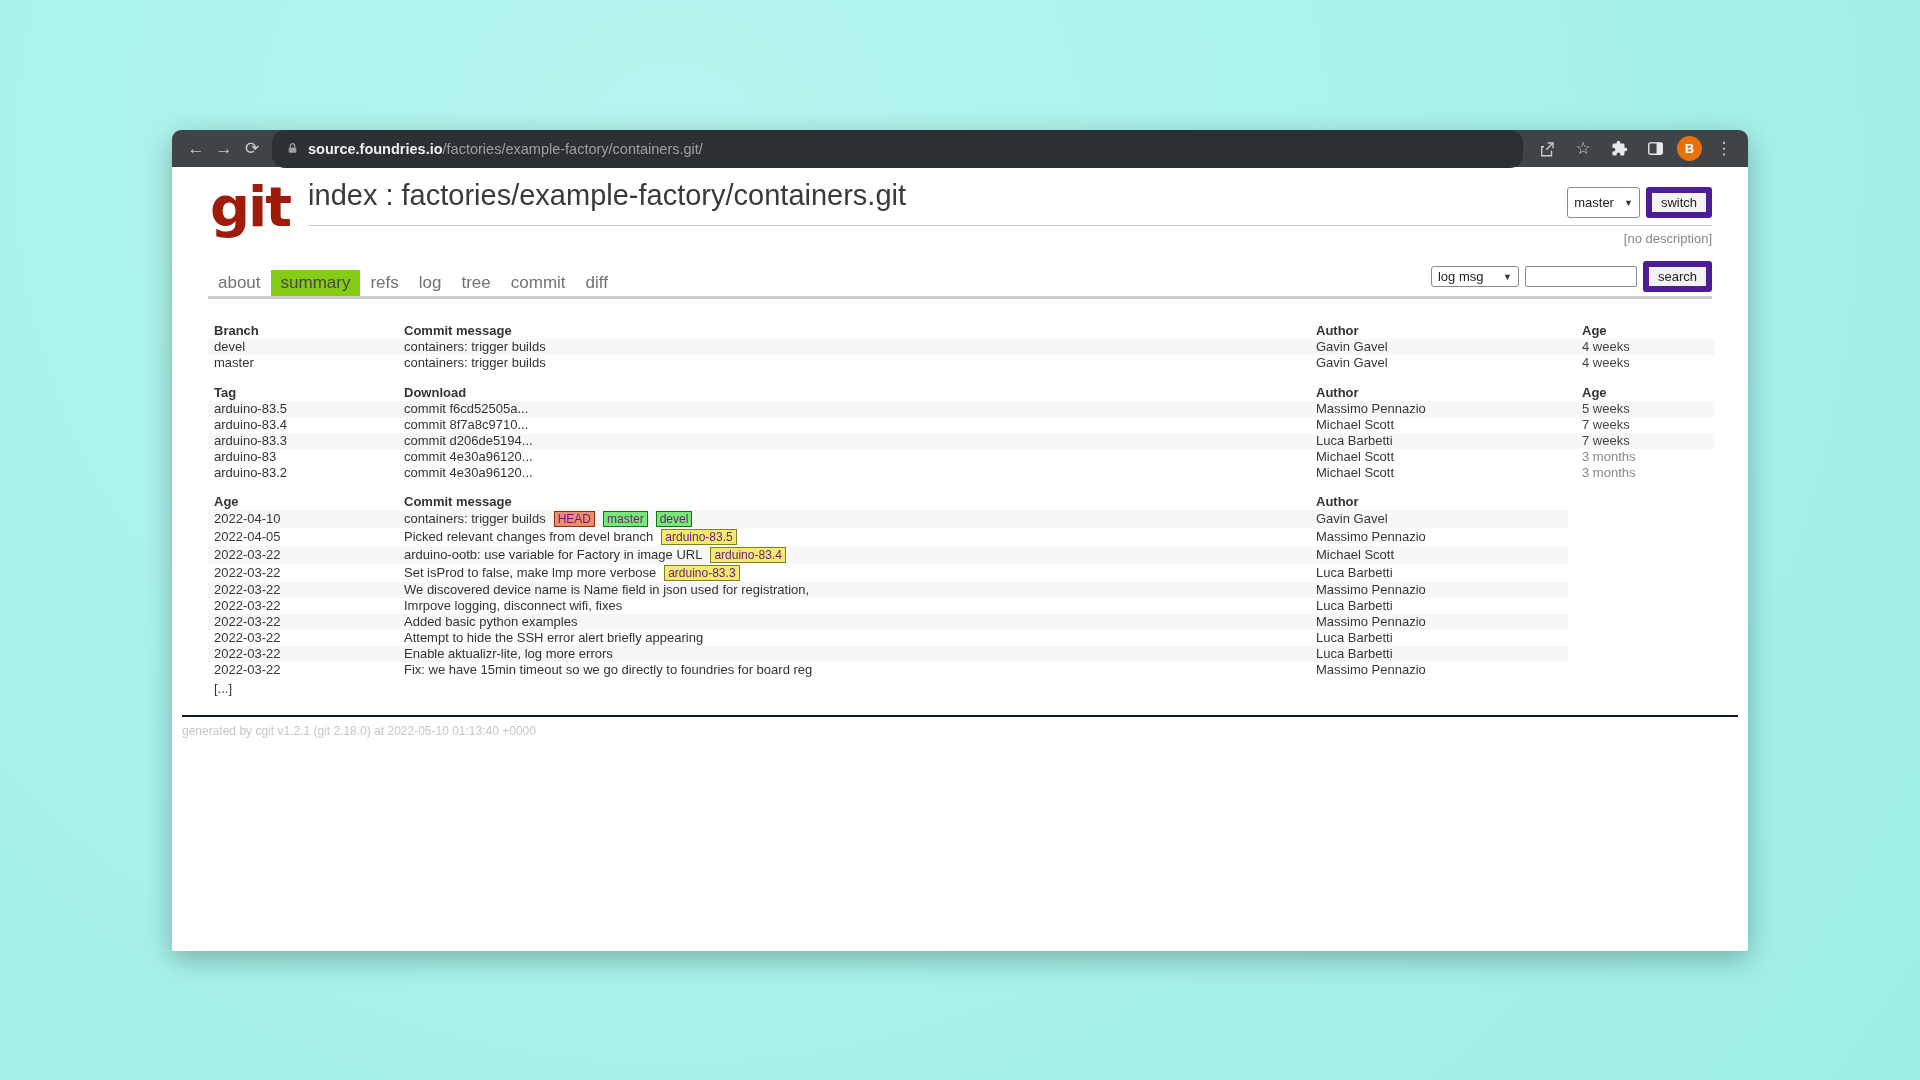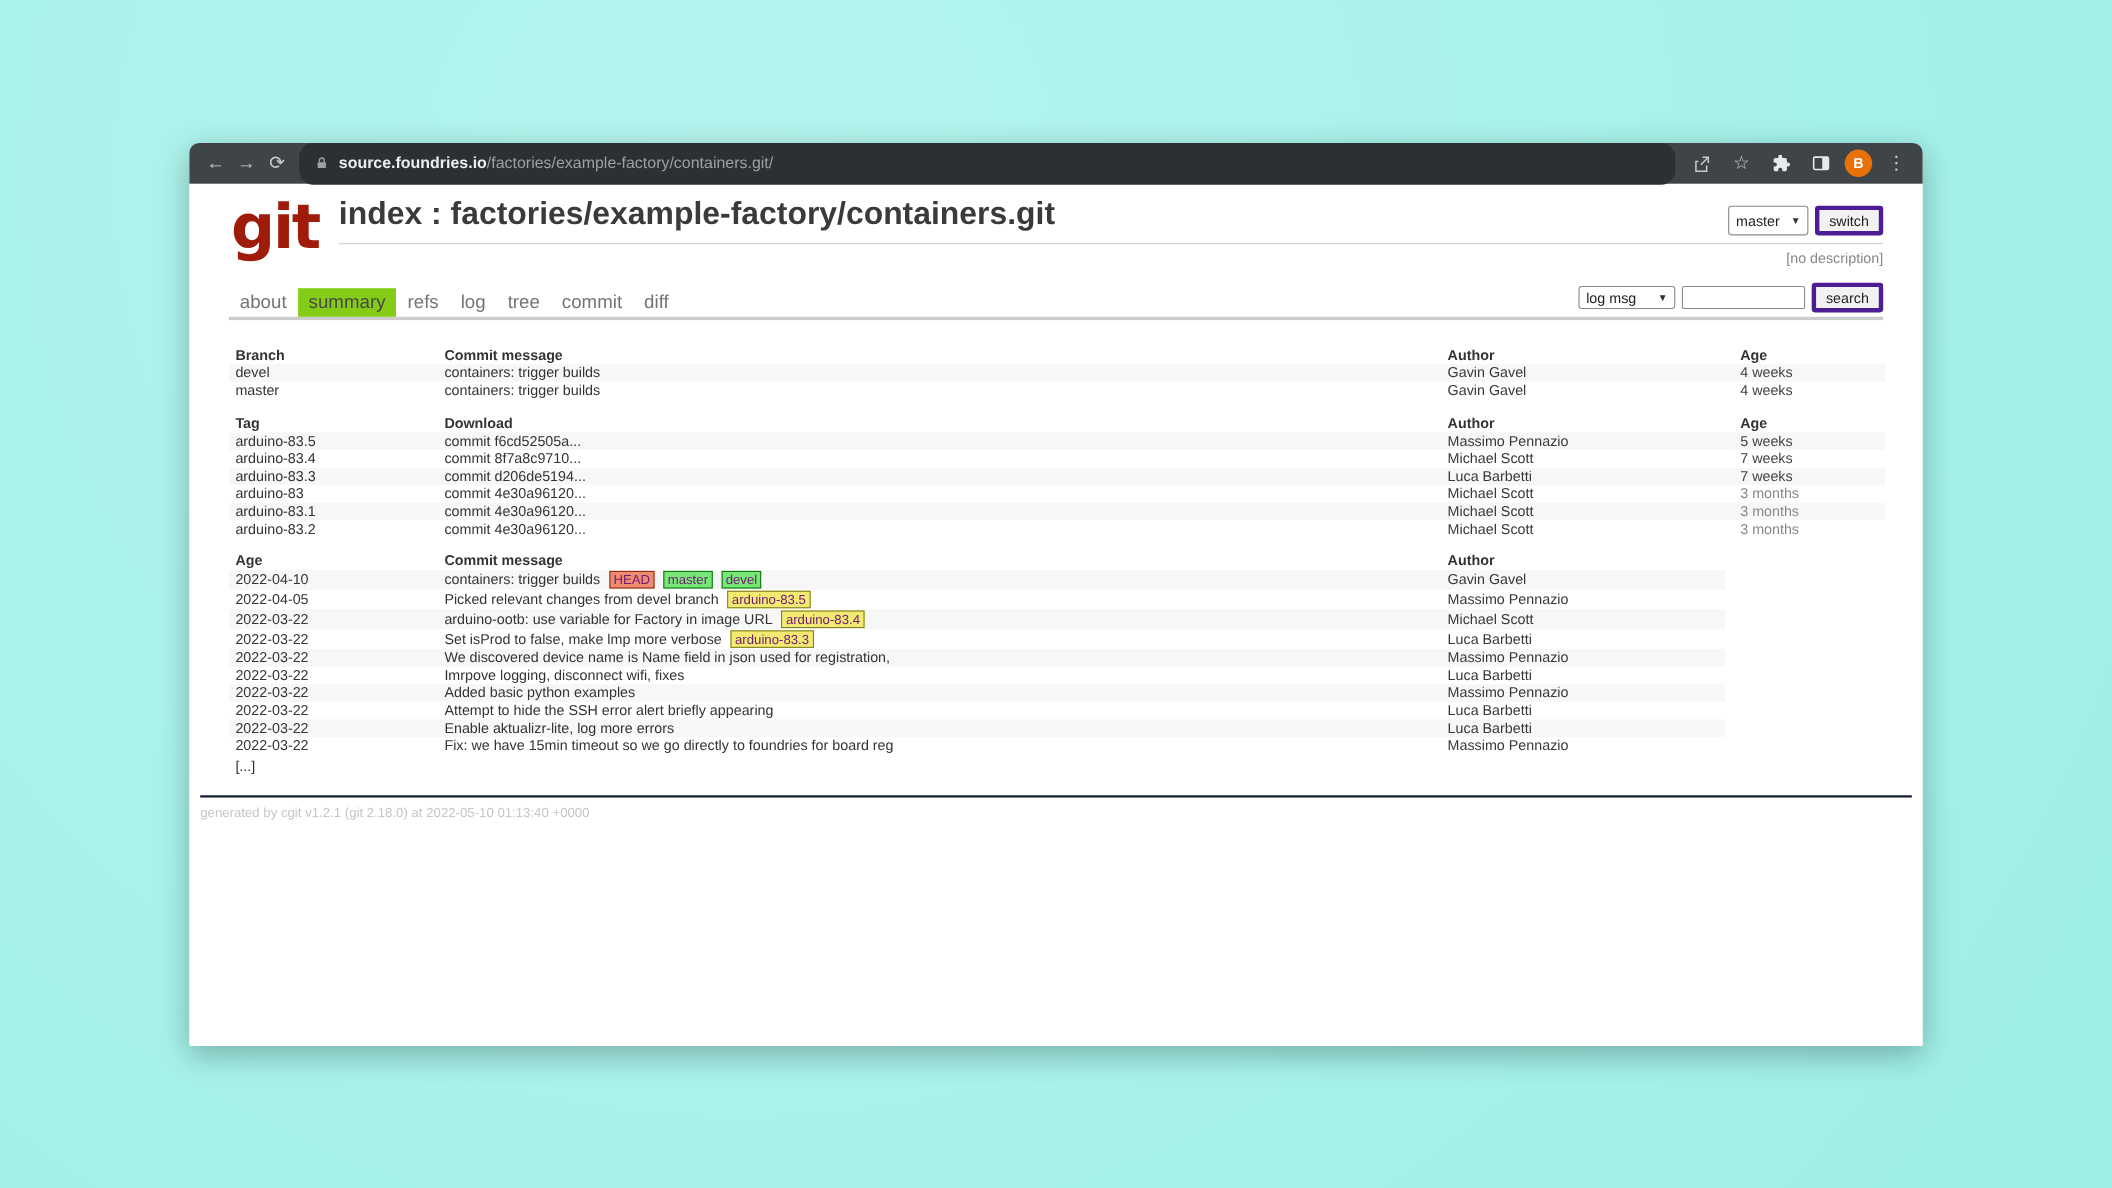--- a/index.html
+++ b/index.html
@@ -26,35 +26,35 @@
     font-weight:700; font-size:13px; display:flex; align-items:center; justify-content:center; }
 
   
   .page { padding:9px 36px 0; color:#373737; height:600px; position:relative; }
 
   .cgit-header { display:flex; align-items:flex-start; }
   .logo { font-family:"DejaVu Sans",sans-serif; font-size:56px; font-weight:700; color:#a01c0a;
     line-height:62px; letter-spacing:-2px; padding:0 18px 0 2px; }
   .header-main { flex:1; min-width:0; }
   .title-row { display:flex; justify-content:space-between; align-items:flex-start; padding:3px 0 7px; }
-  .page h1 { font-size:29px; font-weight:700; color:#3a3a3a; }
+  .page h1 { font-size:29px; font-weight:400; color:#3a3a3a; }
   .controls { display:flex; gap:6px; margin-top:8px; flex:0 0 auto; }
   .sub { border-top:1px solid #ccc; color:#878787; font-size:13px; padding:5px 0 0 2px;text-align:right; }
 
   .tabs-row { display:flex; justify-content:space-between; align-items:flex-end;
     border-bottom:3px solid #ccc; margin-top:15px; }
   .tabs { display:flex; }
   .tab { font-size:17px; color:#737373; padding:3px 10px; text-decoration:none; cursor:pointer; }
   .tab.active { background:#84cc16; color:#484848; }
   .searchbar { display:flex; gap:6px; align-items:center; padding-bottom:4px; }
 
   .sel { display:inline-flex; align-items:center; border:1px solid #8a8a8a; border-radius:3px;
     background:#fff; font-size:13px; padding:2px 6px; color:#222; cursor:default; }
   .sel .arr { font-size:9px; margin-left:10px; color:#333; }
-  .btn { border:4px solid #4c1d95; border-radius:3px; background:#f2f2f2; font-size:13px;
+  .btn { border:6px solid #4c1d95; border-radius:3px; background:#f2f2f2; font-size:13px;
     padding:2px 9px; color:#222; font-family:"Liberation Sans",sans-serif; }
   .searchbar input { width:112px; border:1px solid #8a8a8a; border-radius:2px; font-size:13px;
     padding:2px 4px; font-family:"Liberation Sans",sans-serif; }
   .sel-top { min-width:68px; justify-content:space-between; }
   .sel-search { min-width:88px; justify-content:space-between; }
 
   table.list { border-collapse:collapse; table-layout:fixed; font-size:13px; }
   table.refs { width:1506px; margin-top:24px; }
   table.logt { width:1360px; margin-top:13px; }
   table.list th { text-align:left; font-weight:700; padding:1px 6px; color:#333; line-height:14px; }
@@ -213,26 +213,20 @@
           <td><a class="cell">commit d206de5194...</a></td>
           <td>Luca Barbetti</td>
           <td class="age-weeks">7 weeks</td>
         </tr>
         <tr>
           <td><a class="cell">arduino-83</a></td>
           <td><a class="cell">commit 4e30a96120...</a></td>
           <td>Michael Scott</td>
           <td class="age-months">3 months</td>
         </tr>
-        <tr class="odd">
-          <td><a class="cell">arduino-83.1</a></td>
-          <td><a class="cell">commit 4e30a96120...</a></td>
-          <td>Michael Scott</td>
-          <td class="age-months">3 months</td>
-        </tr>
         <tr>
           <td><a class="cell">arduino-83.2</a></td>
           <td><a class="cell">commit 4e30a96120...</a></td>
           <td>Michael Scott</td>
           <td class="age-months">3 months</td>
         </tr>
       </tbody>
         </table>
 
       

